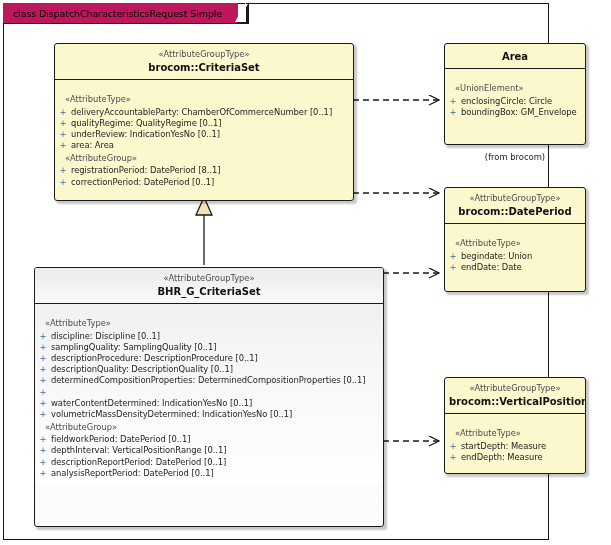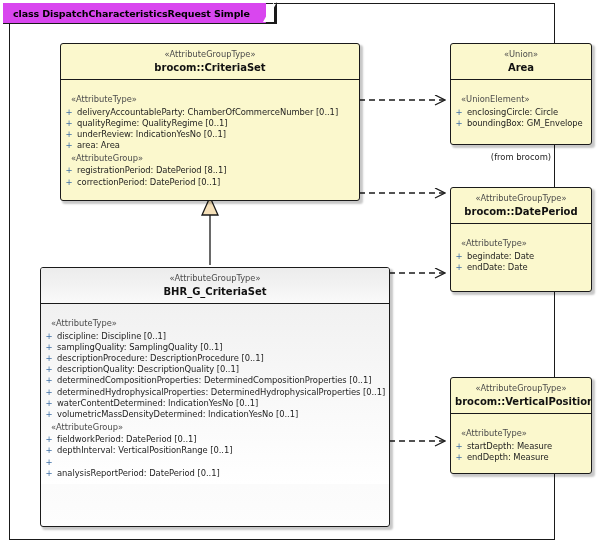--- a/index.html
+++ b/index.html
@@ -13,41 +13,41 @@
     height: 545px;
     position: relative;
     overflow: hidden;
     font-size: 8.5px;
     color: #000000;
   }
 
   
   #diagram-frame {
     position: absolute;
-    left: 9px;
+    left: 3px;
     top: 3px;
     width: 546px;
     height: 537px;
     border: 1.5px solid #1a1a1a;
     box-sizing: border-box;
     background: #ffffff;
   }
   #frame-tab {
     position: absolute;
     left: 3px;
     top: 3px;
     height: 21px;
     box-sizing: border-box;
-    background: #d946ef;
+    background: #be185d;
     border-right: none;
     padding: 0 16px 0 10px;
     display: flex;
     align-items: center;
     font-size: 9.5px;
-    font-weight: bold;
+    font-weight: normal;
     letter-spacing: -0.1px;
     white-space: nowrap;
     color: #000;
     border-bottom: 1.5px solid #1a1a1a;
   }
   #frame-tab::after {
     content: "";
     position: absolute;
     right: -11px;
     top: -1px;
@@ -242,52 +242,51 @@
       <div class="attr-row">
         <span class="attr-vis">+</span>
         <span class="attr-text">descriptionQuality: DescriptionQuality [0..1]</span>
       </div>
       <div class="attr-row">
         <span class="attr-vis">+</span>
         <span class="attr-text">determinedCompositionProperties: DeterminedCompositionProperties [0..1]</span>
       </div>
       <div class="attr-row">
         <span class="attr-vis">+</span>
-        <span class="attr-text">determinedHydrophysicalProperties: DeterminedHydrophysicalProperties [0..1]</span>
       </div>
       <div class="attr-row">
         <span class="attr-vis">+</span>
         <span class="attr-text">waterContentDetermined: IndicationYesNo [0..1]</span>
       </div>
       <div class="attr-row">
         <span class="attr-vis">+</span>
         <span class="attr-text">volumetricMassDensityDetermined: IndicationYesNo [0..1]</span>
       </div>
       <div class="group-label">«AttributeGroup»</div>
       <div class="attr-row">
         <span class="attr-vis">+</span>
         <span class="attr-text">fieldworkPeriod: DatePeriod [0..1]</span>
       </div>
       <div class="attr-row">
         <span class="attr-vis">+</span>
         <span class="attr-text">depthInterval: VerticalPositionRange [0..1]</span>
       </div>
       <div class="attr-row">
         <span class="attr-vis">+</span>
+        <span class="attr-text">descriptionReportPeriod: DatePeriod [0..1]</span>
       </div>
       <div class="attr-row">
         <span class="attr-vis">+</span>
         <span class="attr-text">analysisReportPeriod: DatePeriod [0..1]</span>
       </div>
     </div>
   </div>
 
   <div class="uml-class" style="left:440px; top:39px; width:142px; height:102px;">
     <div class="cls-header">
-      <span class="stereo">«Union»</span>
       <span class="cls-name">Area</span>
     </div>
     <div class="cls-body">
       <div class="group-label">«UnionElement»</div>
       <div class="attr-row">
         <span class="attr-vis">+</span>
         <span class="attr-text">enclosingCircle: Circle</span>
       </div>
       <div class="attr-row">
         <span class="attr-vis">+</span>
@@ -299,21 +298,21 @@
 
   <div class="uml-class" style="left:440px; top:183px; width:142px; height:105px;">
     <div class="cls-header">
       <span class="stereo">«AttributeGroupType»</span>
       <span class="cls-name">brocom::DatePeriod</span>
     </div>
     <div class="cls-body">
       <div class="group-label">«AttributeType»</div>
       <div class="attr-row">
         <span class="attr-vis">+</span>
-        <span class="attr-text">begindate: Date</span>
+        <span class="attr-text">begindate: Union</span>
       </div>
       <div class="attr-row">
         <span class="attr-vis">+</span>
         <span class="attr-text">endDate: Date</span>
       </div>
     </div>
   </div>
 
   <div class="uml-class" style="left:440px; top:373px; width:142px; height:97px;">
     <div class="cls-header">

